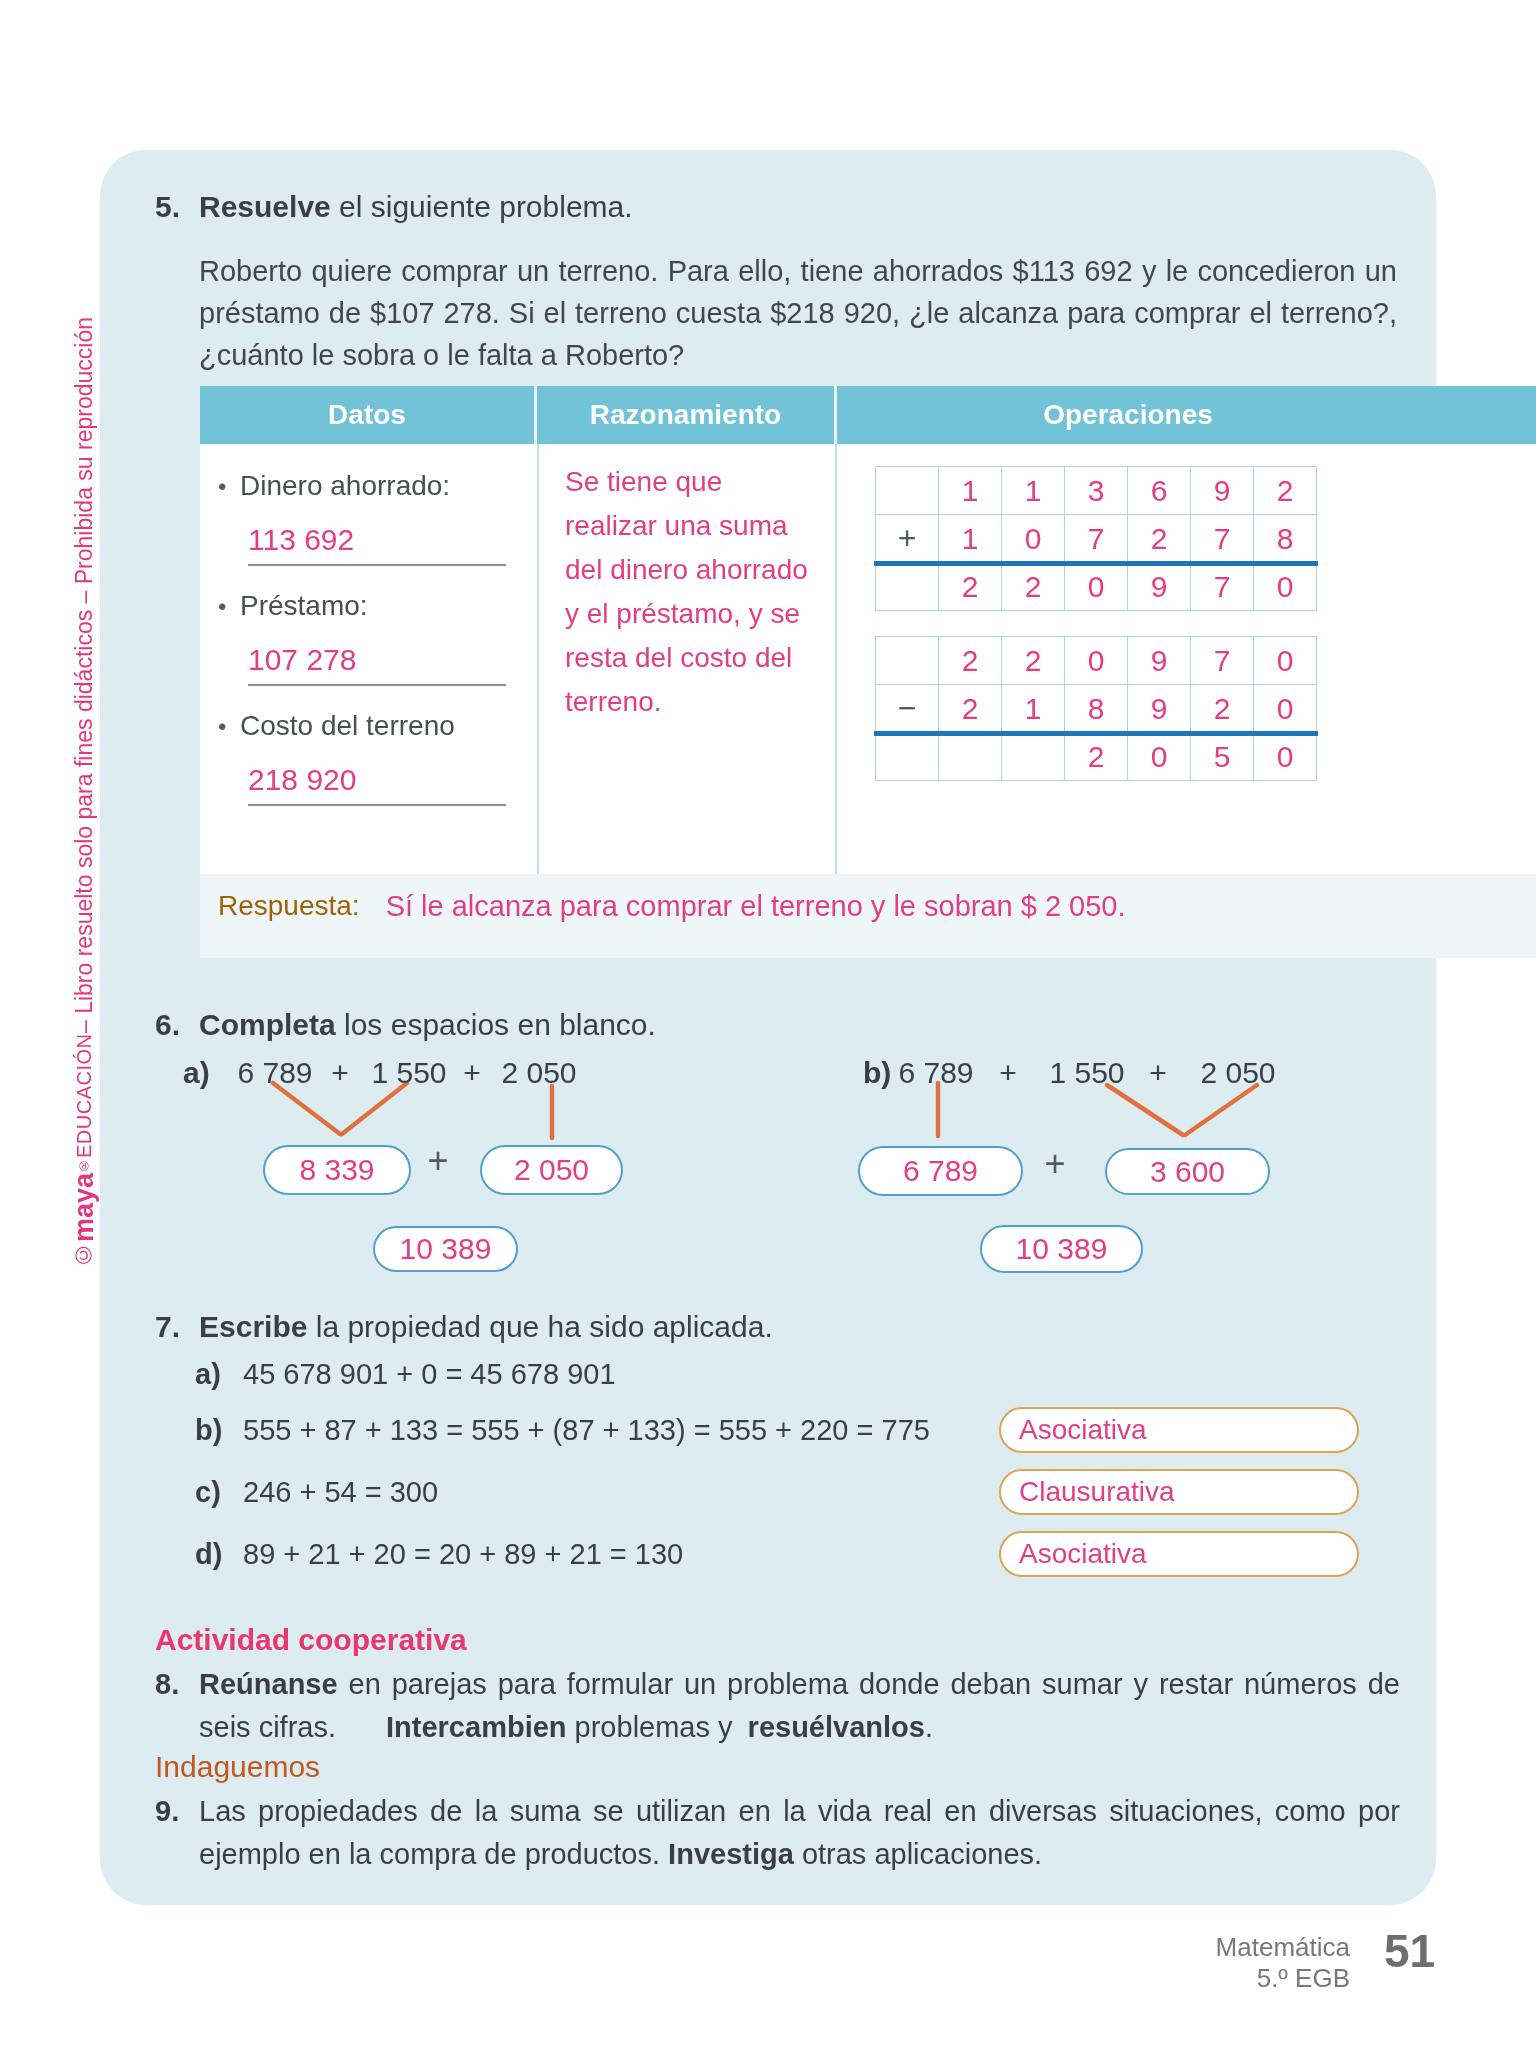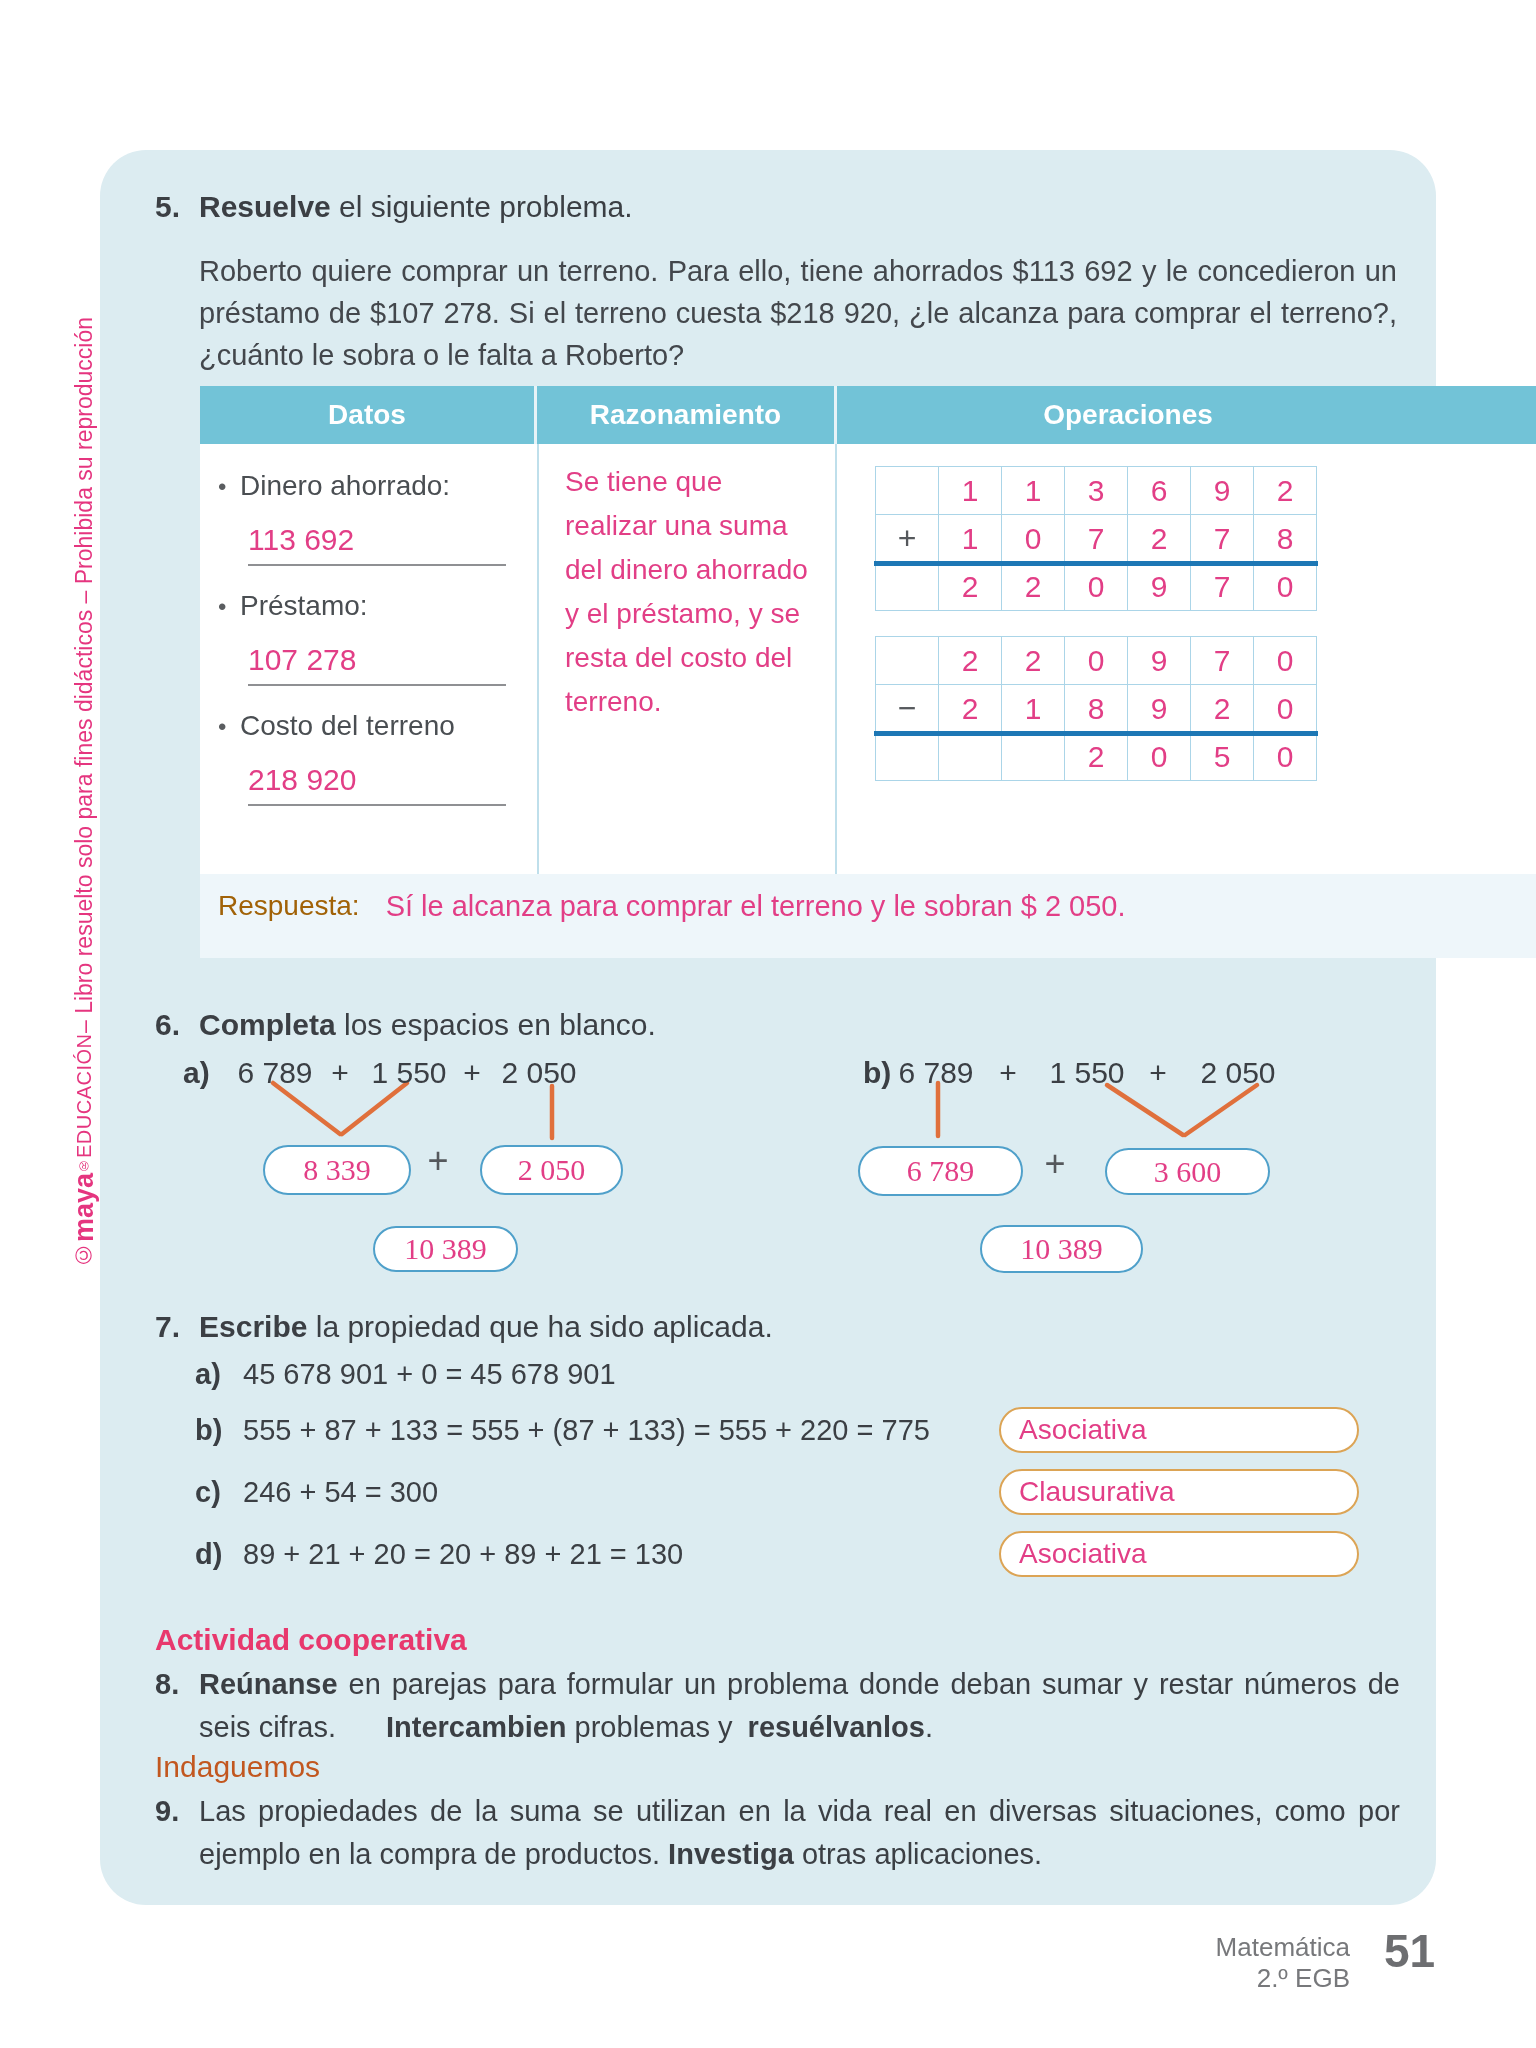--- a/index.html
+++ b/index.html
@@ -54,21 +54,21 @@
   .resp-text{margin-left:26px;color:#e23e86;font-size:29px;}
 
   
   .h6{margin-top:48px;}
   .diagram{position:relative;height:238px;margin-top:4px;}
   .dia-svg{position:absolute;left:0;top:0;}
   .dlabel{position:absolute;top:8px;font-weight:700;font-size:30px;}
   .term{position:absolute;top:8px;transform:translateX(-50%);font-size:30px;color:#3b3f44;white-space:nowrap;}
   .bubble{position:absolute;background:#ffffff;border:2.5px solid #4fa0ca;border-radius:27px;
           display:flex;align-items:center;justify-content:center;font-size:30px;color:#e23e86;
-          box-sizing:border-box;font-family:Liberation Serif, serif;}
+          box-sizing:border-box;}
   .dplus{position:absolute;transform:translateX(-50%);font-size:36px;color:#55585c;}
 
   
   .h7{margin-top:22px;}
   .prop-row{display:flex;align-items:center;margin:0 0 16px 40px;width:1164px;}
   .prop-row.first{margin-top:12px;}
   .prop-label{width:48px;flex:none;font-weight:700;font-size:29px;}
   .prop-eq{flex:1;font-size:29px;color:#3b3f44;}
   .prop-bubble{flex:none;width:360px;height:46px;background:#ffffff;border:2.5px solid #dca455;
                border-radius:24px;display:flex;align-items:center;padding-left:18px;
@@ -278,17 +278,17 @@
     <div class="inda-heading">Indaguemos</div>
     <div class="num-para">
       <span class="np-num">9.</span>
       <span class="np-text"><span>Las propiedades de la suma se utilizan en la vida real en diversas situaciones, como por ejemplo en la compra de productos. </span><span style="font-weight: 700;">Investiga</span><span> otras aplicaciones.</span></span>
     </div>
 
   </div>
 
   <div class="footer">
     <div>Matemática</div>
-    <div>2.º EGB</div>
+    <div>5.º EGB</div>
   </div>
   <div class="page-num">51</div>
 
 </div>
 
 </body></html>

